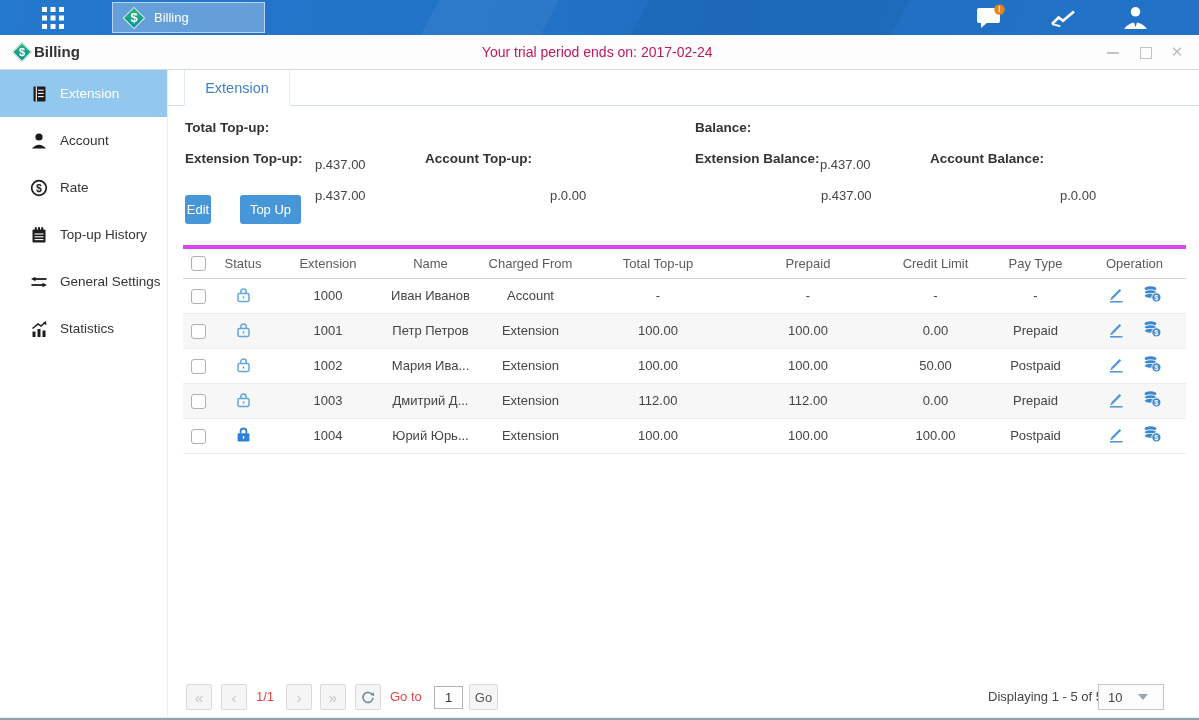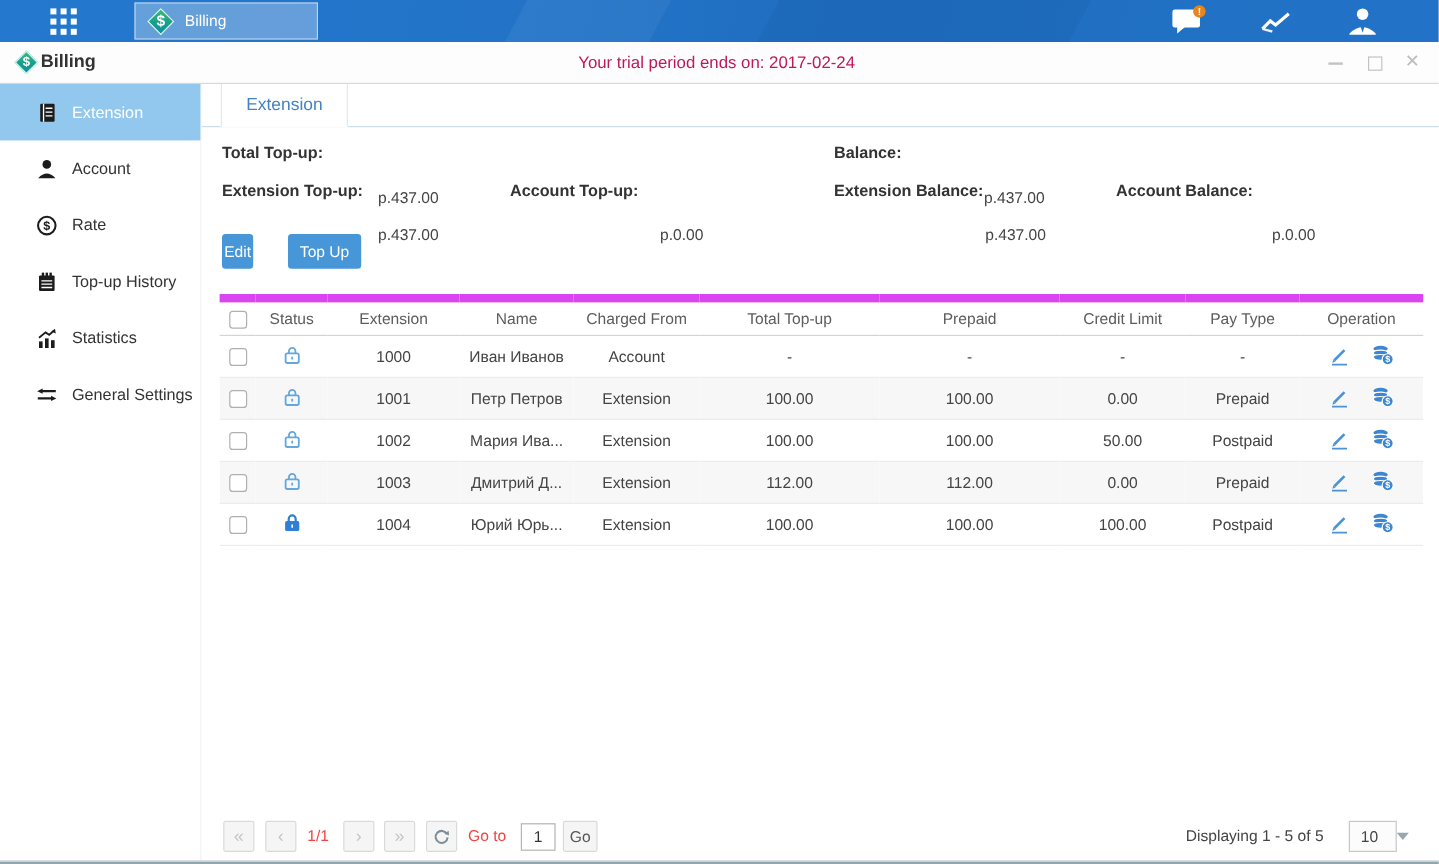--- a/index.html
+++ b/index.html
@@ -60,21 +60,21 @@
 
   .btn { position:absolute; height:29px; background:#4796d8; color:#fff; font-size:13px; border:none; border-radius:3px;
     cursor:pointer; font-family:"Liberation Sans", sans-serif; }
   .btn-edit { left:17px; top:125px; width:26px; }
   .btn-topup { left:72px; top:125px; width:61px; }
 
   
   .tbl-wrap { position:absolute; left:15px; top:175px; width:1003px; }
   table { border-collapse:collapse; width:1003px; table-layout:fixed; }
   thead th { height:31px; font-size:13px; font-weight:normal; color:#5c5c5c; text-align:center;
-    border-top:7px solid #d946ef; border-bottom:1px solid #d4d4d4; background:#fff; }
+    border-top:4px solid #d946ef; border-bottom:1px solid #d4d4d4; background:#fff; }
   tbody td { height:35px; font-size:13px; color:#444; text-align:center; border-bottom:1px solid #ececec;
     white-space:nowrap; overflow:hidden; }
   tbody tr:nth-child(even) { background:#f7f7f7; }
 
   .cb { display:inline-block; width:15px; height:15px; border:1px solid #b0b0b0; border-radius:3px; background:#fff;
     vertical-align:middle; cursor:pointer; }
 
   .lock { display:inline-flex; cursor:pointer; }
   .lock .ic-locked { display:none; }
   .lock.locked .ic-locked { display:inline; }
@@ -85,21 +85,21 @@
   
   .pager { position:absolute; left:0; top:614px; width:1031px; height:30px; }
   .pg-btn { position:absolute; top:0; width:26px; height:26px; background:#f5f5f5; border:1px solid #dadada; border-radius:2px;
     display:flex; align-items:center; justify-content:center; color:#c4c4c4; font-size:15px; cursor:pointer; }
   .pg-text { position:absolute; top:5px; font-size:13px; color:#ef4444; }
   .goto-input { position:absolute; left:266px; top:2px; width:29px; height:23px; border:1px solid #b5b5b5; text-align:center;
     font-size:13px; color:#333; font-family:"Liberation Sans", sans-serif; }
   .go-btn { position:absolute; left:301px; top:0; width:29px; height:26px; background:#f5f5f5; border:1px solid #dadada;
     border-radius:2px; font-size:13px; color:#555; cursor:pointer; font-family:"Liberation Sans", sans-serif; }
   .displaying { position:absolute; right:96px; top:5px; font-size:13px; color:#444; }
-  .page-size { position:absolute; right:35px; top:0; width:40px; height:26px; background:#fcfcfc; border:1px solid #c7c7c7;
+  .page-size { position:absolute; right:35px; top:0; width:66px; height:26px; background:#fcfcfc; border:1px solid #c7c7c7;
     display:flex; align-items:center; padding-left:9px; gap:16px; font-size:13px; color:#444; cursor:pointer; }
   .page-size .arrow { width:0; height:0; border-left:5px solid transparent; border-right:5px solid transparent;
     border-top:6px solid #98a6af; }
 
   .win-bottom { position:absolute; left:0; bottom:0; width:1199px; height:3px;
     border-top:1px solid #e5eef5; background:#93a4ad; }
 </style>
 </head>
 <body>
 
@@ -210,39 +210,39 @@
         <line x1="4.5" y1="8" x2="13.5" y2="8" stroke="#fff" stroke-width="1.1"></line>
         <line x1="4.5" y1="10.8" x2="13.5" y2="10.8" stroke="#fff" stroke-width="1.1"></line>
         <line x1="4.5" y1="13.6" x2="13.5" y2="13.6" stroke="#fff" stroke-width="1.1"></line>
       </svg>
     </span>
     <span>Top-up History</span>
   </div>
   <div class="side-item">
     <span class="s-ic">
       <svg width="18" height="18" viewBox="0 0 18 18">
+        <line x1="4" y1="6" x2="16.5" y2="6" stroke="#1c1c1c" stroke-width="1.8"></line>
+        <polygon points="1,6 5.5,3.8 5.5,8.2" fill="#1c1c1c"></polygon>
+        <line x1="1.5" y1="12" x2="14" y2="12" stroke="#1c1c1c" stroke-width="1.8"></line>
+        <polygon points="17,12 12.5,9.8 12.5,14.2" fill="#1c1c1c"></polygon>
+      </svg>
+    </span>
+    <span>General Settings</span>
+  </div>
+  <div class="side-item">
+    <span class="s-ic">
+      <svg width="18" height="18" viewBox="0 0 18 18">
         <rect x="2.5" y="11.5" width="3" height="5.5" fill="#1c1c1c"></rect>
         <rect x="7.5" y="9" width="3" height="8" fill="#1c1c1c"></rect>
         <rect x="12.5" y="10.5" width="3" height="6.5" fill="#1c1c1c"></rect>
         <polyline points="2.5,8.5 8,4 11,6 15,2.5" fill="none" stroke="#1c1c1c" stroke-width="1.5"></polyline>
         <polygon points="15.8,1 16.5,5 12.8,3.2" fill="#1c1c1c"></polygon>
       </svg>
     </span>
     <span>Statistics</span>
-  </div>
-  <div class="side-item">
-    <span class="s-ic">
-      <svg width="18" height="18" viewBox="0 0 18 18">
-        <line x1="4" y1="6" x2="16.5" y2="6" stroke="#1c1c1c" stroke-width="1.8"></line>
-        <polygon points="1,6 5.5,3.8 5.5,8.2" fill="#1c1c1c"></polygon>
-        <line x1="1.5" y1="12" x2="14" y2="12" stroke="#1c1c1c" stroke-width="1.8"></line>
-        <polygon points="17,12 12.5,9.8 12.5,14.2" fill="#1c1c1c"></polygon>
-      </svg>
-    </span>
-    <span>General Settings</span>
   </div>
 </div>
 
 <div class="content">
 
   <div class="tabstrip">
     <div class="tab-active">
       <span>Extension</span>
     </div>
   </div>

